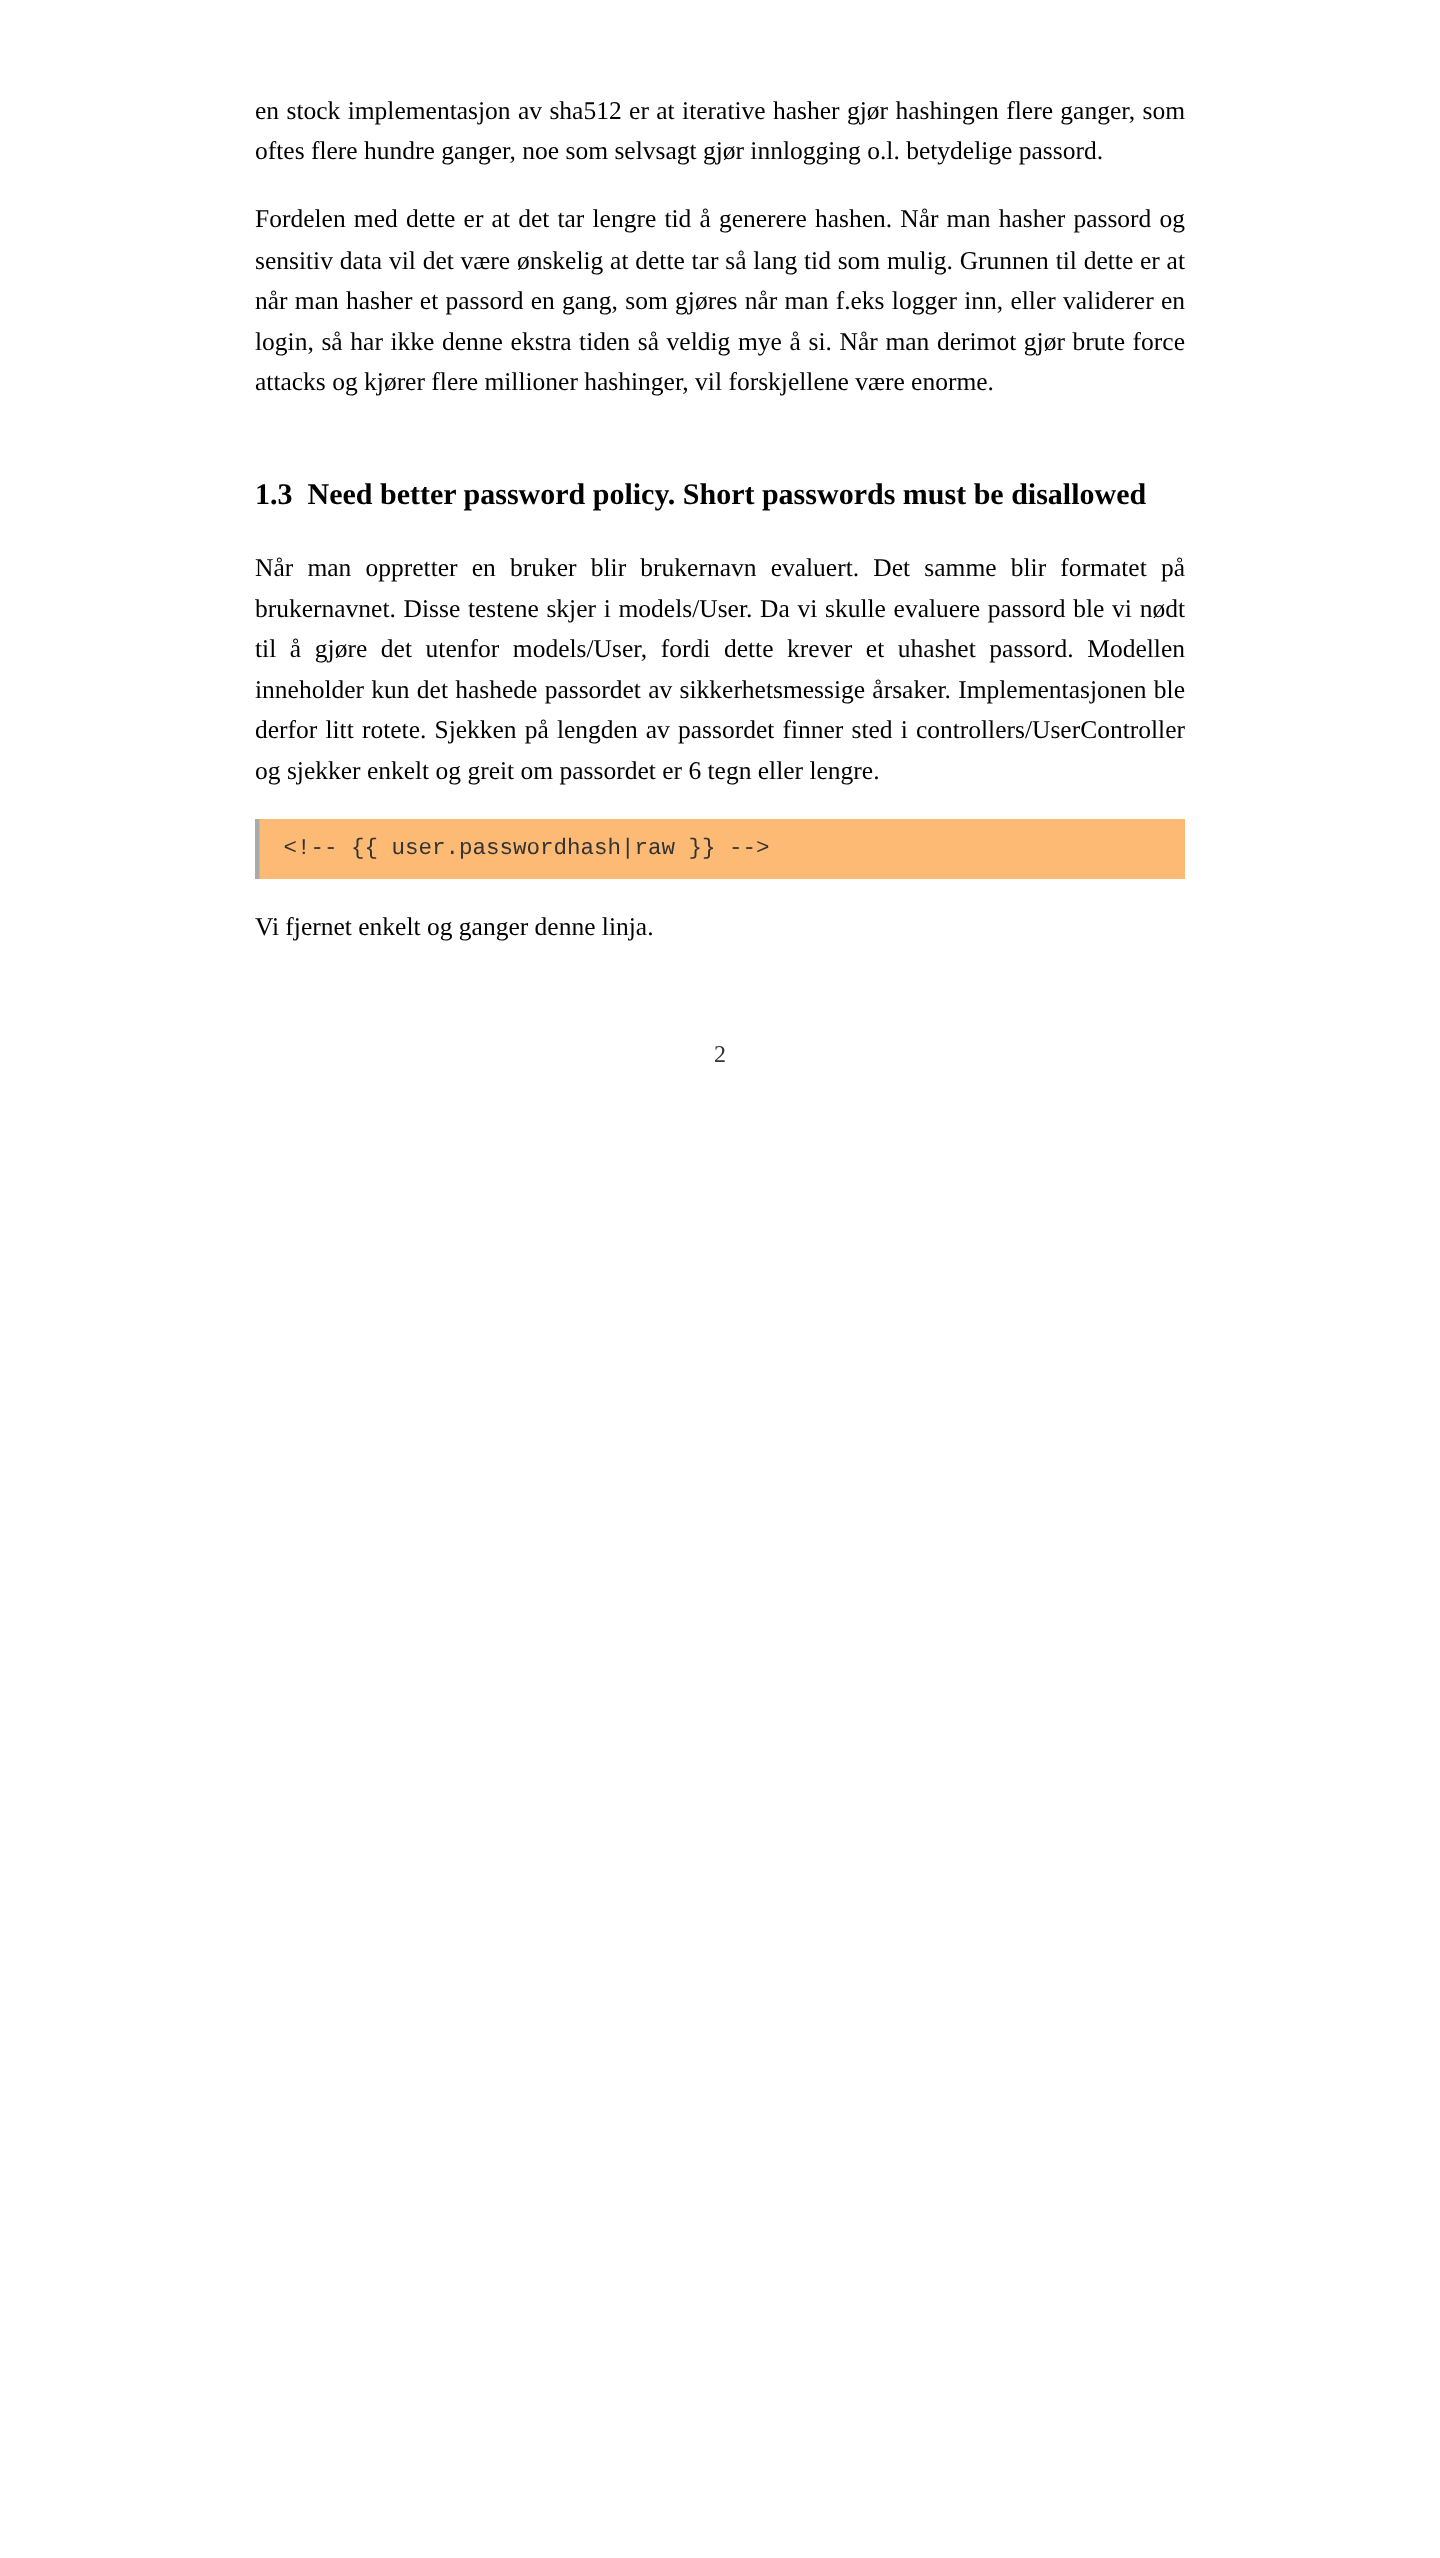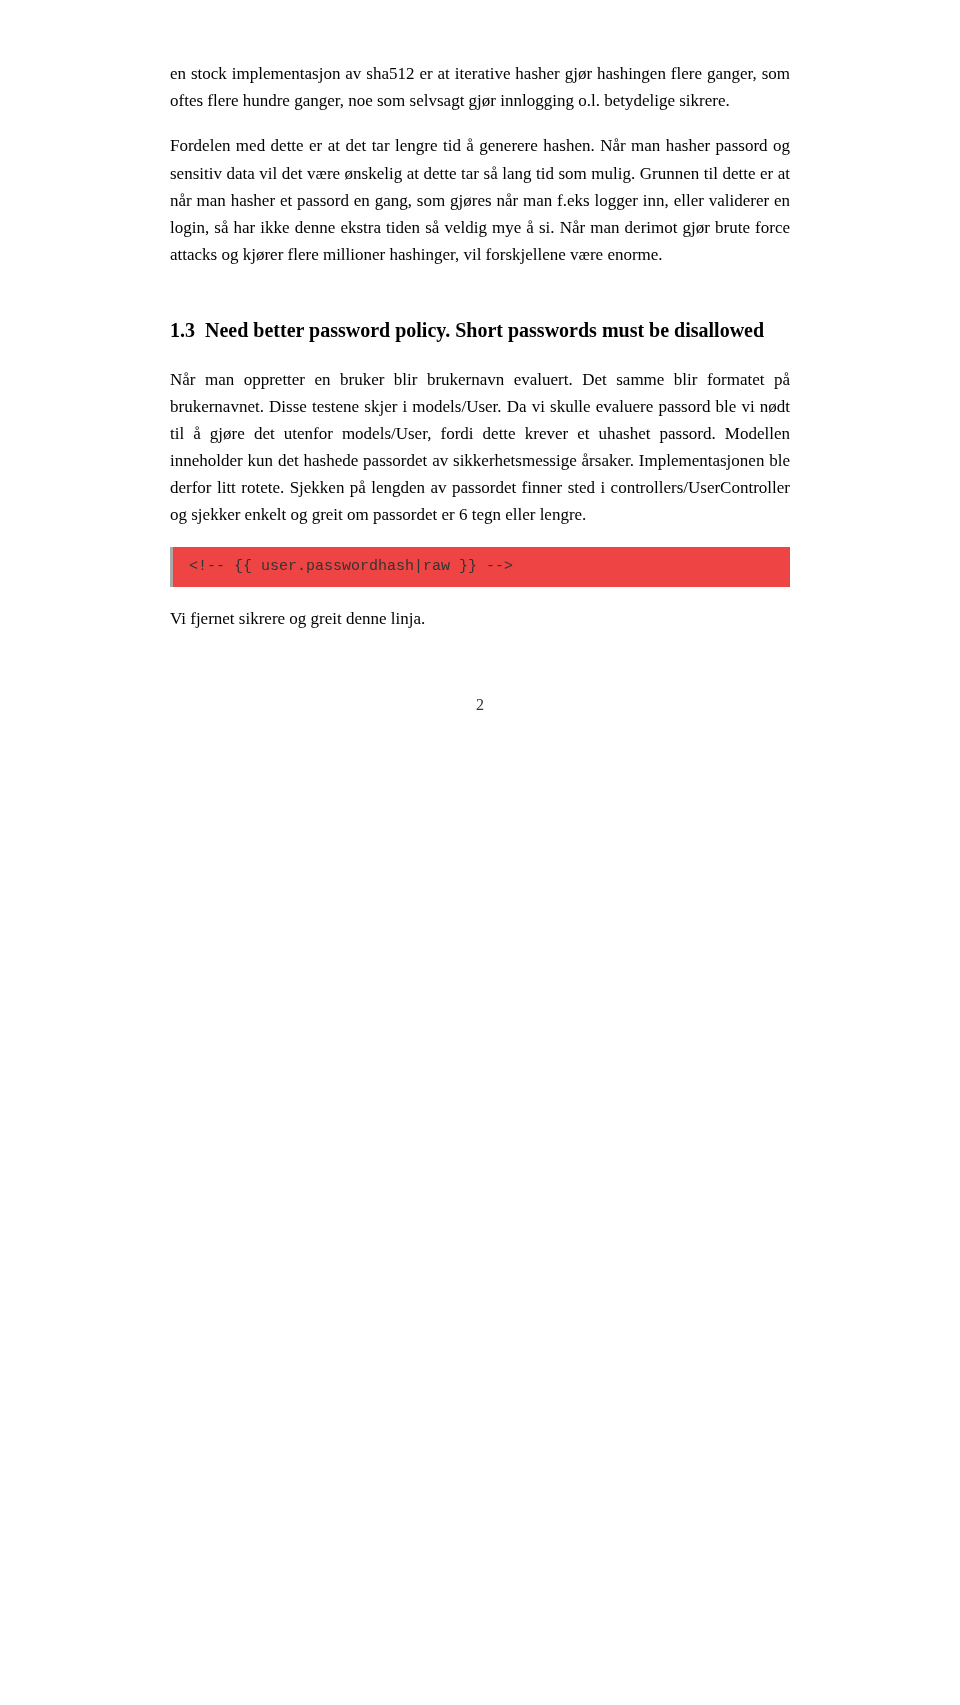--- a/index.html
+++ b/index.html
@@ -36,55 +36,55 @@
       font-family: 'Georgia', serif;
       font-size: 20px;
       font-weight: bold;
       line-height: 1.4;
       text-align: center;
     }
 
     .code-block {
       font-family: 'Courier New', Courier, monospace;
       font-size: 15px;
-      background: #ef4444;
+      background: #fdba74;
       border-left: 3px solid #aaa;
       padding: 8px 16px;
       margin: 18px 0;
       color: #333;
     }
 
     .page-number {
       text-align: center;
       margin-top: 60px;
       font-size: 16px;
       color: #333;
     }
   </style>
 </head>
 <body>
 
 <div class="page">
 
-  <p class="paragraph">en stock implementasjon av sha512 er at iterative hasher gjør hashingen flere ganger, som oftes flere hundre ganger, noe som selvsagt gjør innlogging o.l. betydelige sikrere.</p>
+  <p class="paragraph">en stock implementasjon av sha512 er at iterative hasher gjør hashingen flere ganger, som oftes flere hundre ganger, noe som selvsagt gjør innlogging o.l. betydelige passord.</p>
 
   <p class="paragraph">Fordelen med dette er at det tar lengre tid å generere hashen. Når man hasher passord og sensitiv data vil det være ønskelig at dette tar så lang tid som mulig. Grunnen til dette er at når man hasher et passord en gang, som gjøres når man f.eks logger inn, eller validerer en login, så har ikke denne ekstra tiden så veldig mye å si. Når man derimot gjør brute force attacks og kjører flere millioner hashinger, vil forskjellene være enorme.</p>
 
 
   <div class="section-heading">
     <span class="section-heading-text">
       <span>1.3</span>&nbsp;&nbsp;<span>Need better password policy. Short passwords must be disallowed</span>
     </span>
   </div>
 
   <p class="paragraph">Når man oppretter en bruker blir brukernavn evaluert. Det samme blir formatet på brukernavnet. Disse testene skjer i models/User. Da vi skulle evaluere passord ble vi nødt til å gjøre det utenfor models/User, fordi dette krever et uhashet passord. Modellen inneholder kun det hashede passordet av sikkerhetsmessige årsaker. Implementasjonen ble derfor litt rotete. Sjekken på lengden av passordet finner sted i controllers/UserController og sjekker enkelt og greit om passordet er 6 tegn eller lengre.</p>
 
 
 
   <div class="code-block">
     <span>&lt;!-- {{ user.passwordhash|raw }} --&gt;</span>
   </div>
 
-  <p class="paragraph">Vi fjernet sikrere og greit denne linja.</p>
+  <p class="paragraph">Vi fjernet enkelt og ganger denne linja.</p>
 
   <div class="page-number">2</div>
 
 </div>
 
 </body></html>

